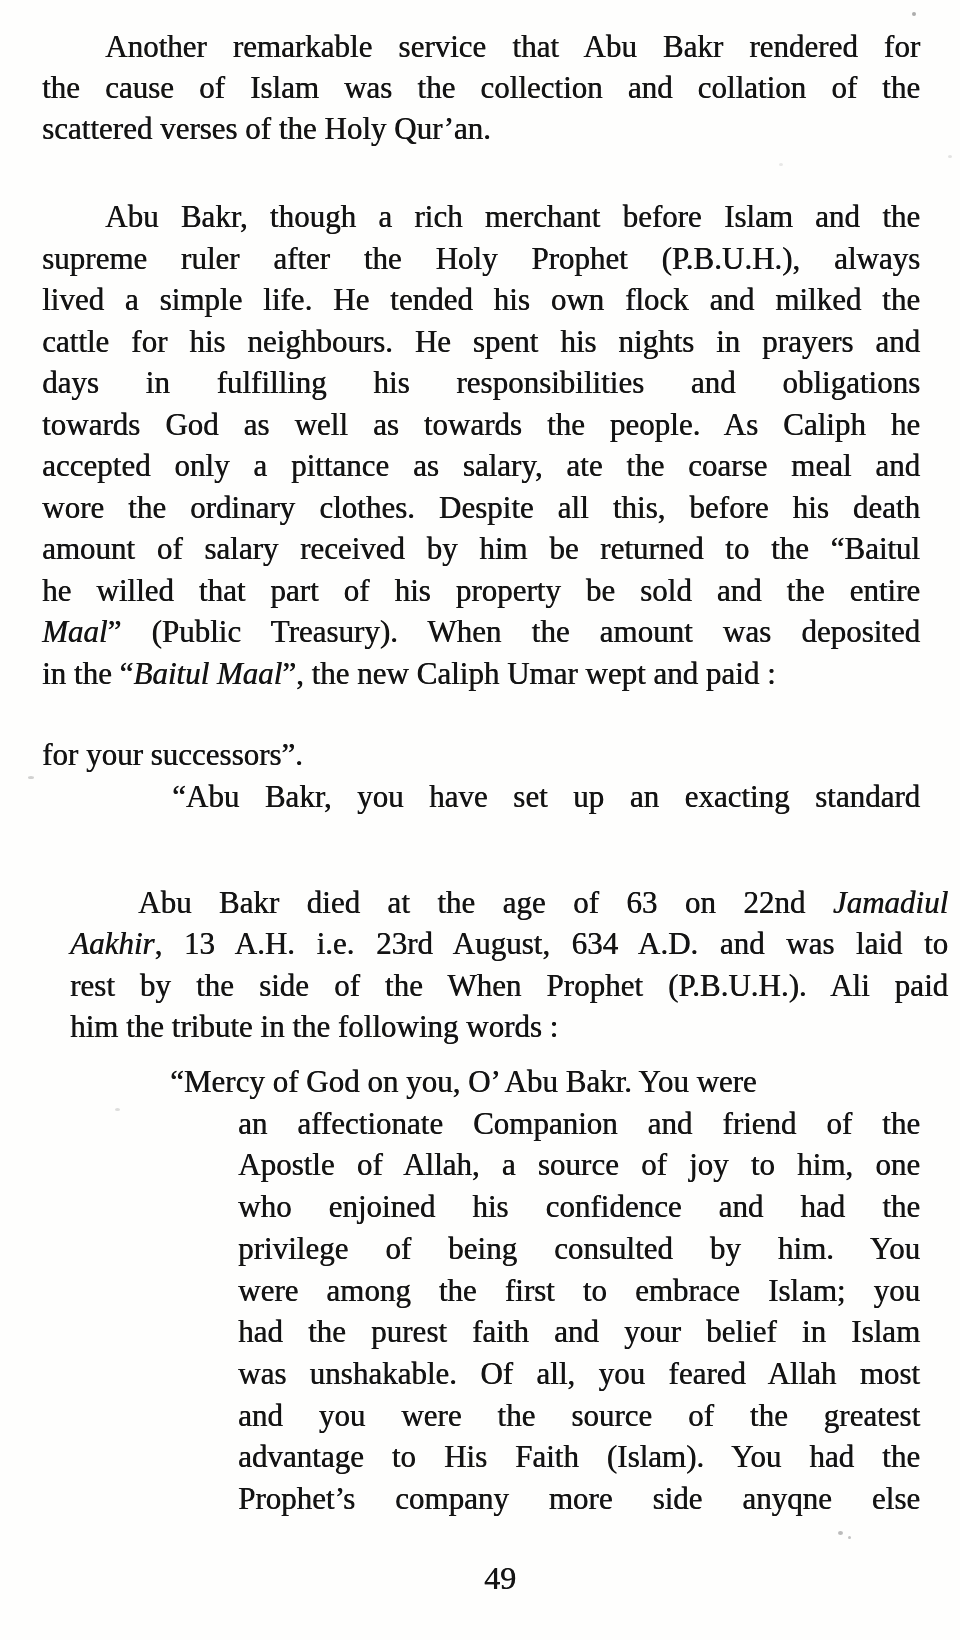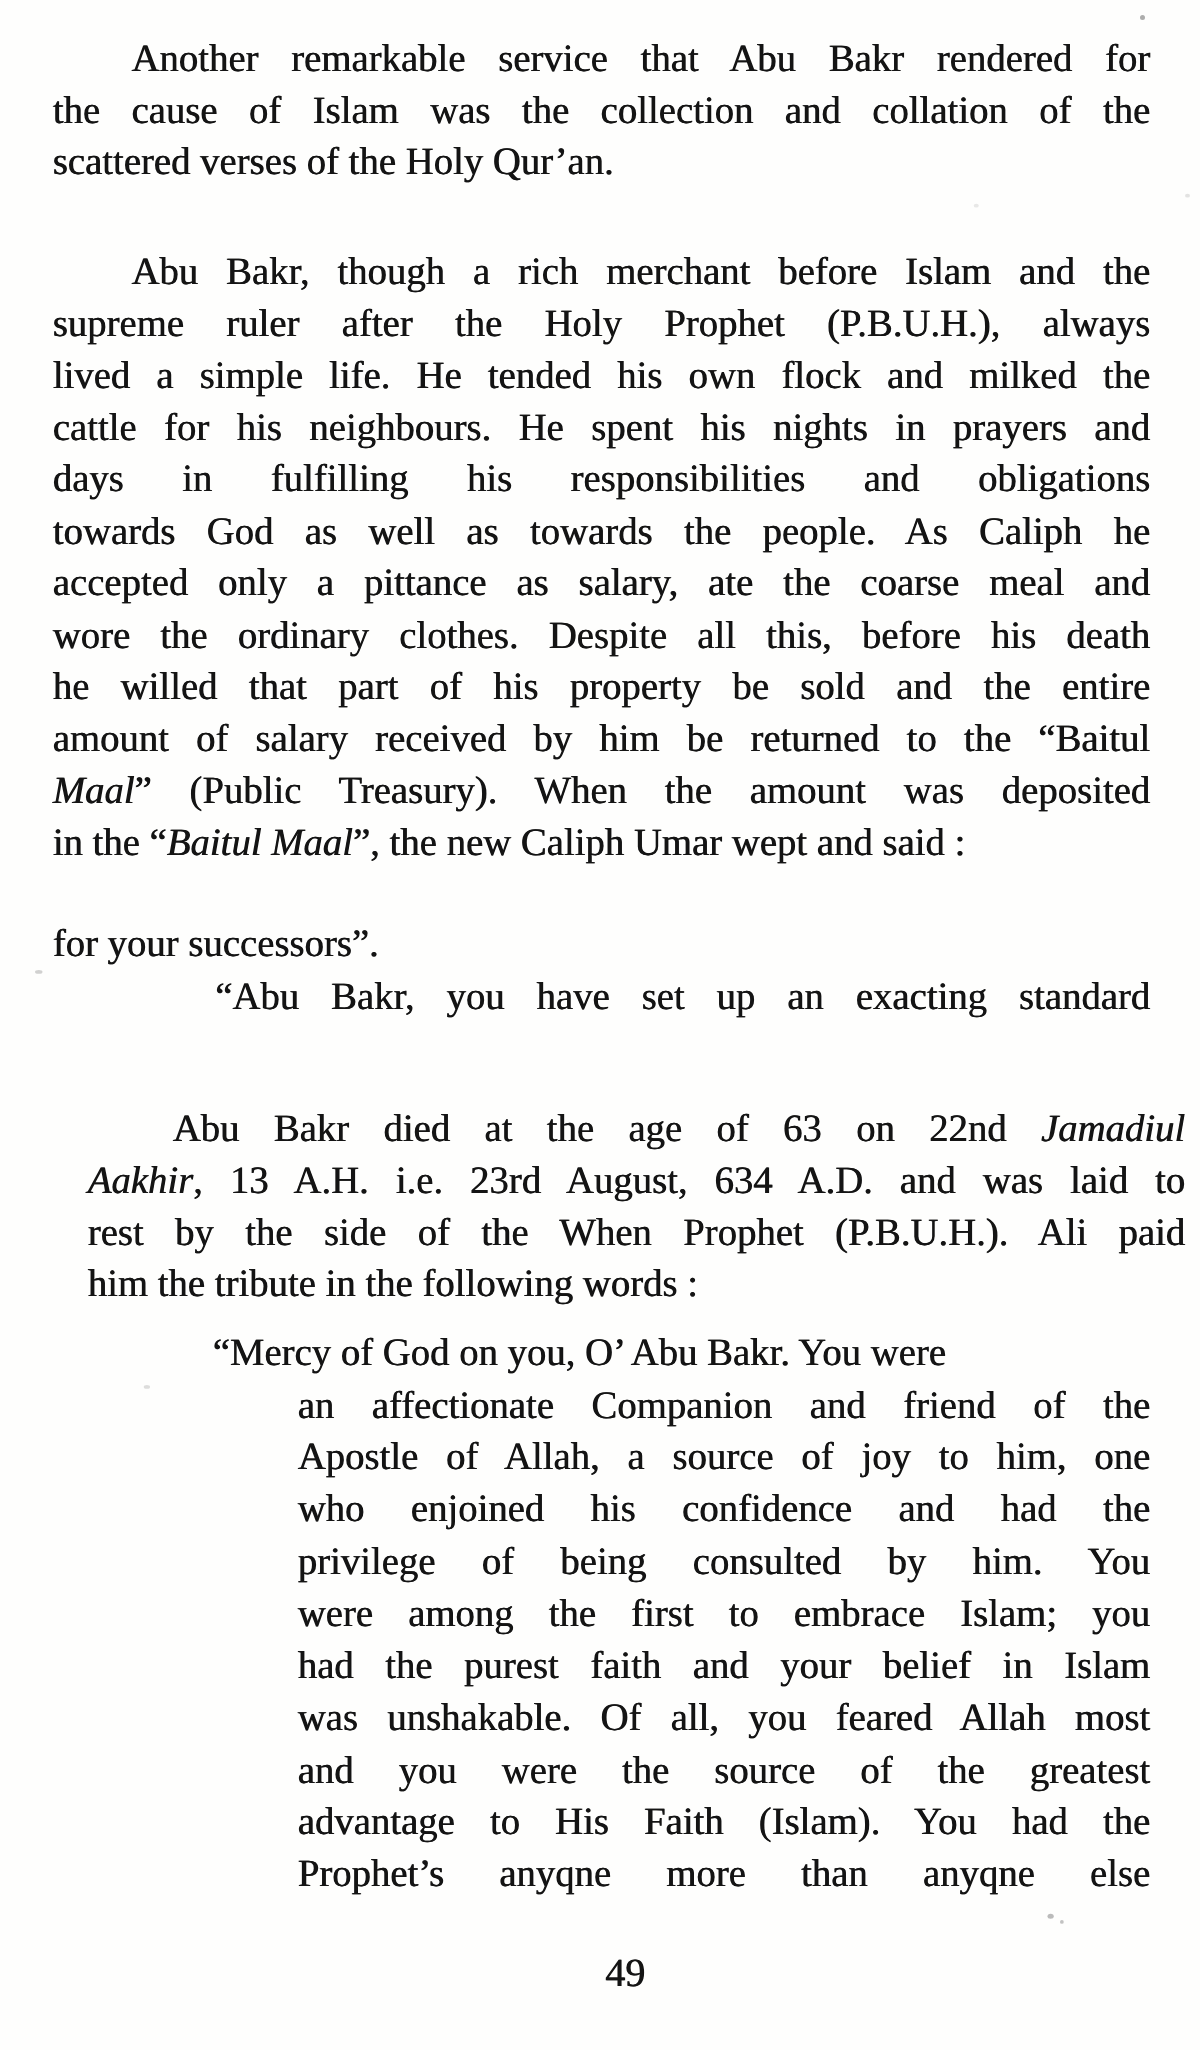--- a/index.html
+++ b/index.html
@@ -63,24 +63,24 @@
       </div>
       <div class="para" style="top: 196px; line-height: 41.5px;">
         <div class="line j" style="padding-left: 63px;"><span>Abu Bakr, though a rich merchant before Islam and the</span></div>
         <div class="line j"><span>supreme ruler after the Holy Prophet (P.B.U.H.), always</span></div>
         <div class="line j"><span>lived a simple life. He tended his own flock and milked the</span></div>
         <div class="line j"><span>cattle for his neighbours. He spent his nights in prayers and</span></div>
         <div class="line j"><span>days in fulfilling his responsibilities and obligations</span></div>
         <div class="line j"><span>towards God as well as towards the people. As Caliph he</span></div>
         <div class="line j"><span>accepted only a pittance as salary, ate the coarse meal and</span></div>
         <div class="line j"><span>wore the ordinary clothes. Despite all this, before his death</span></div>
+        <div class="line j"><span>amount of salary received by him be returned to the “Baitul</span></div>
         <div class="line j"><span>he willed that part of his property be sold and the entire</span></div>
-        <div class="line j"><span>amount of salary received by him be returned to the “Baitul</span></div>
         <div class="line j"><span class="it">Maal</span><span>” (Public Treasury). When the amount was deposited</span></div>
-        <div class="line"><span>in the “</span><span class="it">Baitul Maal</span><span>”, the new Caliph Umar wept and said :</span></div>
+        <div class="line"><span>in the “</span><span class="it">Baitul Maal</span><span>”, the new Caliph Umar wept and paid :</span></div>
       </div>
       <div class="para" style="top: 734px; line-height: 42px;">
         <div class="line"><span>for your successors”.</span></div>
         <div class="line j" style="padding-left: 130px;"><span>“Abu Bakr, you have set up an exacting standard</span></div>
       </div>
       <div class="para" style="top: 882px; line-height: 41.3px; margin-left: 28px;">
         <div class="line j" style="padding-left: 68px;"><span>Abu Bakr died at the age of 63 on 22nd </span><span class="it">Jamadiul</span></div>
         <div class="line j"><span class="it">Aakhir</span><span>, 13 A.H. i.e. 23rd August, 634 A.D. and was laid to</span></div>
         <div class="line j"><span>rest by the side of the When Prophet (P.B.U.H.). Ali paid</span></div>
         <div class="line"><span>him the tribute in the following words :</span></div>
@@ -89,21 +89,21 @@
         <div class="line" style="padding-left: 128px;"><span>“Mercy of God on you, O’ Abu Bakr. You were</span></div>
         <div class="line j" style="padding-left: 196px;"><span>an affectionate Companion and friend of the</span></div>
         <div class="line j" style="padding-left: 196px;"><span>Apostle of Allah, a source of joy to him, one</span></div>
         <div class="line j" style="padding-left: 196px;"><span>who enjoined his confidence and had the</span></div>
         <div class="line j" style="padding-left: 196px;"><span>privilege of being consulted by him. You</span></div>
         <div class="line j" style="padding-left: 196px;"><span>were among the first to embrace Islam; you</span></div>
         <div class="line j" style="padding-left: 196px;"><span>had the purest faith and your belief in Islam</span></div>
         <div class="line j" style="padding-left: 196px;"><span>was unshakable. Of all, you feared Allah most</span></div>
         <div class="line j" style="padding-left: 196px;"><span>and you were the source of the greatest</span></div>
         <div class="line j" style="padding-left: 196px;"><span>advantage to His Faith (Islam). You had the</span></div>
-        <div class="line j" style="padding-left: 196px;"><span>Prophet’s anyqne more than anyqne else</span></div>
+        <div class="line j" style="padding-left: 196px;"><span>Prophet’s company more side anyqne else</span></div>
       </div>
     </div>
   <div class="page-number" style="top:1560px">49</div>
 <div class="speck" style="left: 912px; top: 12px; width: 4px; height: 4px; opacity: 0.55;"></div>
     <div class="speck" style="left: 948px; top: 155px; width: 4px; height: 3px; opacity: 0.18;"></div>
     <div class="speck" style="left: 779px; top: 163px; width: 4px; height: 3px; opacity: 0.15;"></div>
     <div class="speck" style="left: 28px; top: 776px; width: 6px; height: 3px; opacity: 0.3;"></div>
     <div class="speck" style="left: 115px; top: 1108px; width: 5px; height: 3px; opacity: 0.22;"></div>
     <div class="speck" style="left: 838px; top: 1531px; width: 5px; height: 4px; opacity: 0.45;"></div>
     <div class="speck" style="left: 848px; top: 1536px; width: 3px; height: 3px; opacity: 0.4;"></div>

